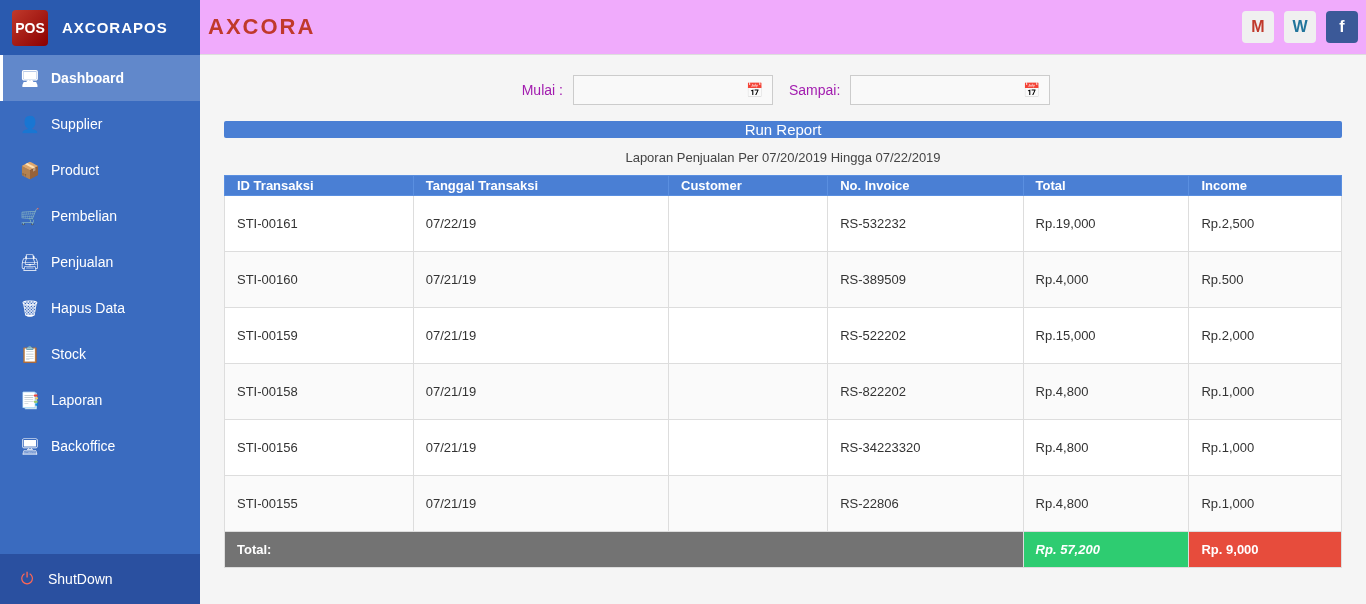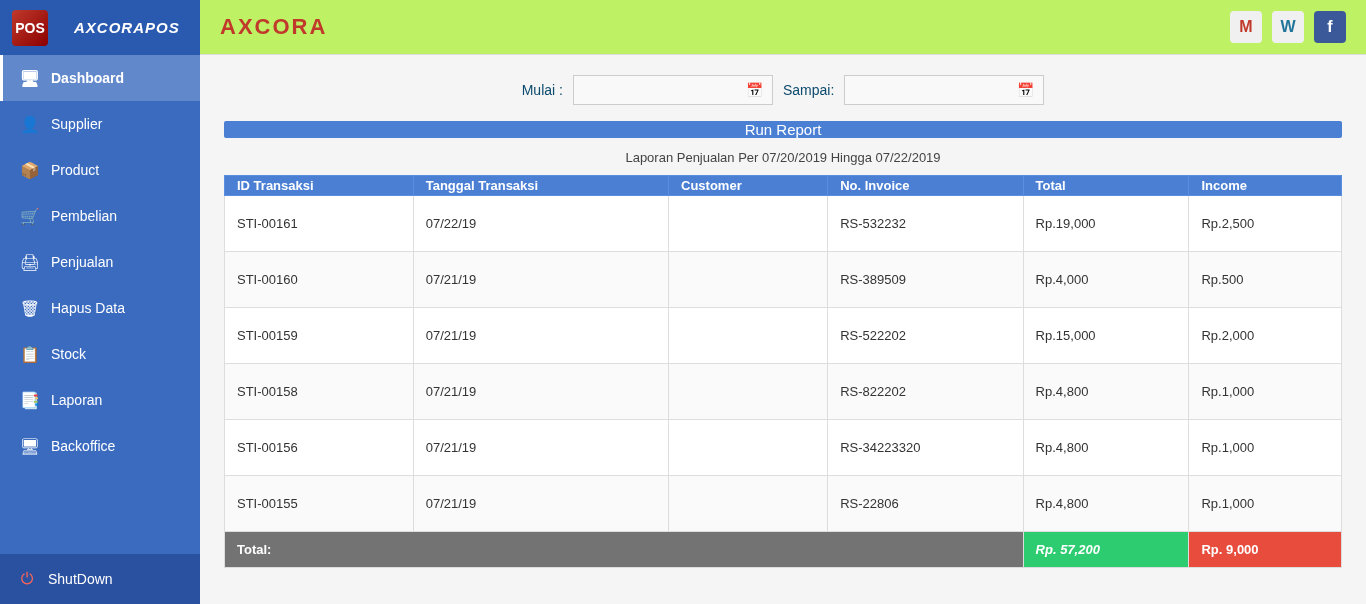--- a/index.html
+++ b/index.html
@@ -12,32 +12,32 @@
       display: flex;
       flex-direction: column;
       height: 604px;
       flex-shrink: 0;
     }
     .sidebar-logo {
       display: flex;
       align-items: center;
       padding: 10px 12px;
       background: #2a5aaf;
-      gap: 26px;
+      gap: 14px;
       height: 55px;
     }
     .sidebar-logo-icon {
       width: 36px; height: 36px;
       background: linear-gradient(135deg, #c0392b, #8B0000);
       border-radius: 4px;
       display: flex; align-items: center; justify-content: center;
       color: white; font-weight: bold; font-size: 14px;
     }
     .sidebar-logo-text {
-      color: white; font-weight: bold; font-size: 15px; letter-spacing: 1px; font-style: italic;
+      color: white; font-weight: bold; font-size: 15px; letter-spacing: 1px;
     }
     .sidebar-nav { display: flex; flex-direction: column; flex: 1; }
     .sidebar-item {
       display: flex; align-items: center; gap: 10px;
       padding: 12px 16px; color: white; cursor: pointer;
       font-size: 14px;
       border-left: 3px solid transparent;
     }
     .sidebar-item.active {
       background: rgba(255,255,255,0.2);
@@ -52,44 +52,44 @@
       padding: 14px 16px; color: white; cursor: pointer;
       font-size: 14px; background: #2a50a0;
       margin-top: auto;
     }
 
     
     .main { flex: 1; display: flex; flex-direction: column; overflow: hidden; }
 
     
     .topbar {
-      height: 55px; background: #bef264;
+      height: 55px; background: #f0abfc;
       display: flex; align-items: center; justify-content: space-between;
-      padding: 0 20px; border-bottom: 1px solid #ddd;
+      padding: 0 8px; border-bottom: 1px solid #ddd;
     }
     .topbar-logo { color: #c0392b; font-weight: bold; font-size: 22px; letter-spacing: 2px; }
     .topbar-icons { display: flex; gap: 10px; align-items: center; }
     .topbar-icon {
       width: 32px; height: 32px; border-radius: 4px;
       display: flex; align-items: center; justify-content: center;
       font-weight: bold; font-size: 16px; cursor: pointer;
     }
     .topbar-icon.gmail { background: #f0f0f0; color: #c0392b; }
     .topbar-icon.wordpress { background: #f0f0f0; color: #21759b; }
     .topbar-icon.facebook { background: #3b5998; color: white; }
 
     
     .content { flex: 1; padding: 20px 24px; overflow-y: auto; background: #f5f5f5; }
 
     
     .filter-row {
       display: flex; align-items: center; gap: 10px;
       justify-content: center; margin-bottom: 16px;
     }
-    .filter-label { font-size: 14px; color: #0c4a6e; }
+    .filter-label { font-size: 14px; color: #a21caf; margin-left: 6px; }
     .filter-input {
       width: 200px; height: 30px; padding: 0 8px;
       border: 1px solid #ccc; background: #f9f9f9;
       display: flex; align-items: center; justify-content: space-between;
       font-size: 13px; color: #666;
     }
     .filter-input input {
       border: none; background: transparent; outline: none; width: 160px; font-size: 13px;
     }
     .filter-cal-icon { color: #888; font-size: 14px; cursor: pointer; }

